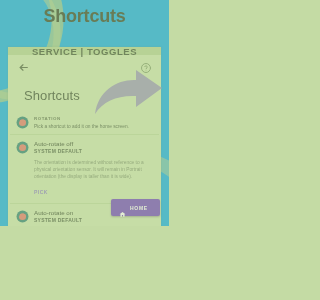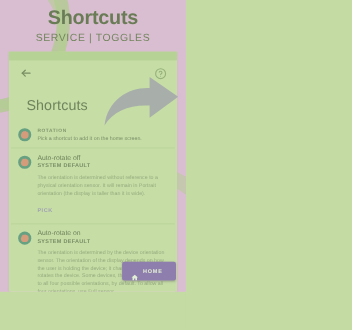--- a/index.html
+++ b/index.html
@@ -2,22 +2,22 @@
 <html><head>
 <meta charset="utf-8">
 <style>
   * { margin:0; padding:0; box-sizing:border-box; }
   html,body{
     width:169px; height:300px; overflow:hidden;
     font-family:"Liberation Sans", sans-serif;
     background:#c4dba4;
   }
   #root{
-    position:relative; width:169px; height:265px;
-    background:#f0abfc;
+    position:relative; width:169px; height:226px;
+    background:#0ea5e9;
     overflow:hidden;
   }
   
   .bg-swoosh{
     position:absolute; pointer-events:none;
     border-radius:50%;
     background:transparent;
   }
   .swoosh-a{
     left:-58px; top:-46px; width:120px; height:150px;
@@ -40,22 +40,22 @@
   
   .header{
     position:absolute; left:0; top:0; width:169px; height:46px;
     text-align:center; padding-top:5px; z-index:5;
   }
   .header-title{
     font-size:18px; font-weight:bold; color:#2f3b27;
     letter-spacing:-0.2px; line-height:22px;
   }
   .header-sub{
-    font-size:9.5px; font-weight:normal; color:#3c4a32;
-    letter-spacing:.55px; line-height:13px; margin-top:1px;
+    font-size:9.5px; font-weight:bold; color:#3c4a32;
+    letter-spacing:.55px; line-height:13px; margin-top:18px;
   }
   
   .app-window{
     position:absolute; left:8px; top:47px; width:153px; height:253px;
     background:#cfe2b2; z-index:3;
     box-shadow:0 0 2px rgba(90,110,70,.25);
   }
   .app-topbar{
     position:absolute; left:8px; top:47px; width:153px; height:8px;
     background:#b6cf95; z-index:4;

